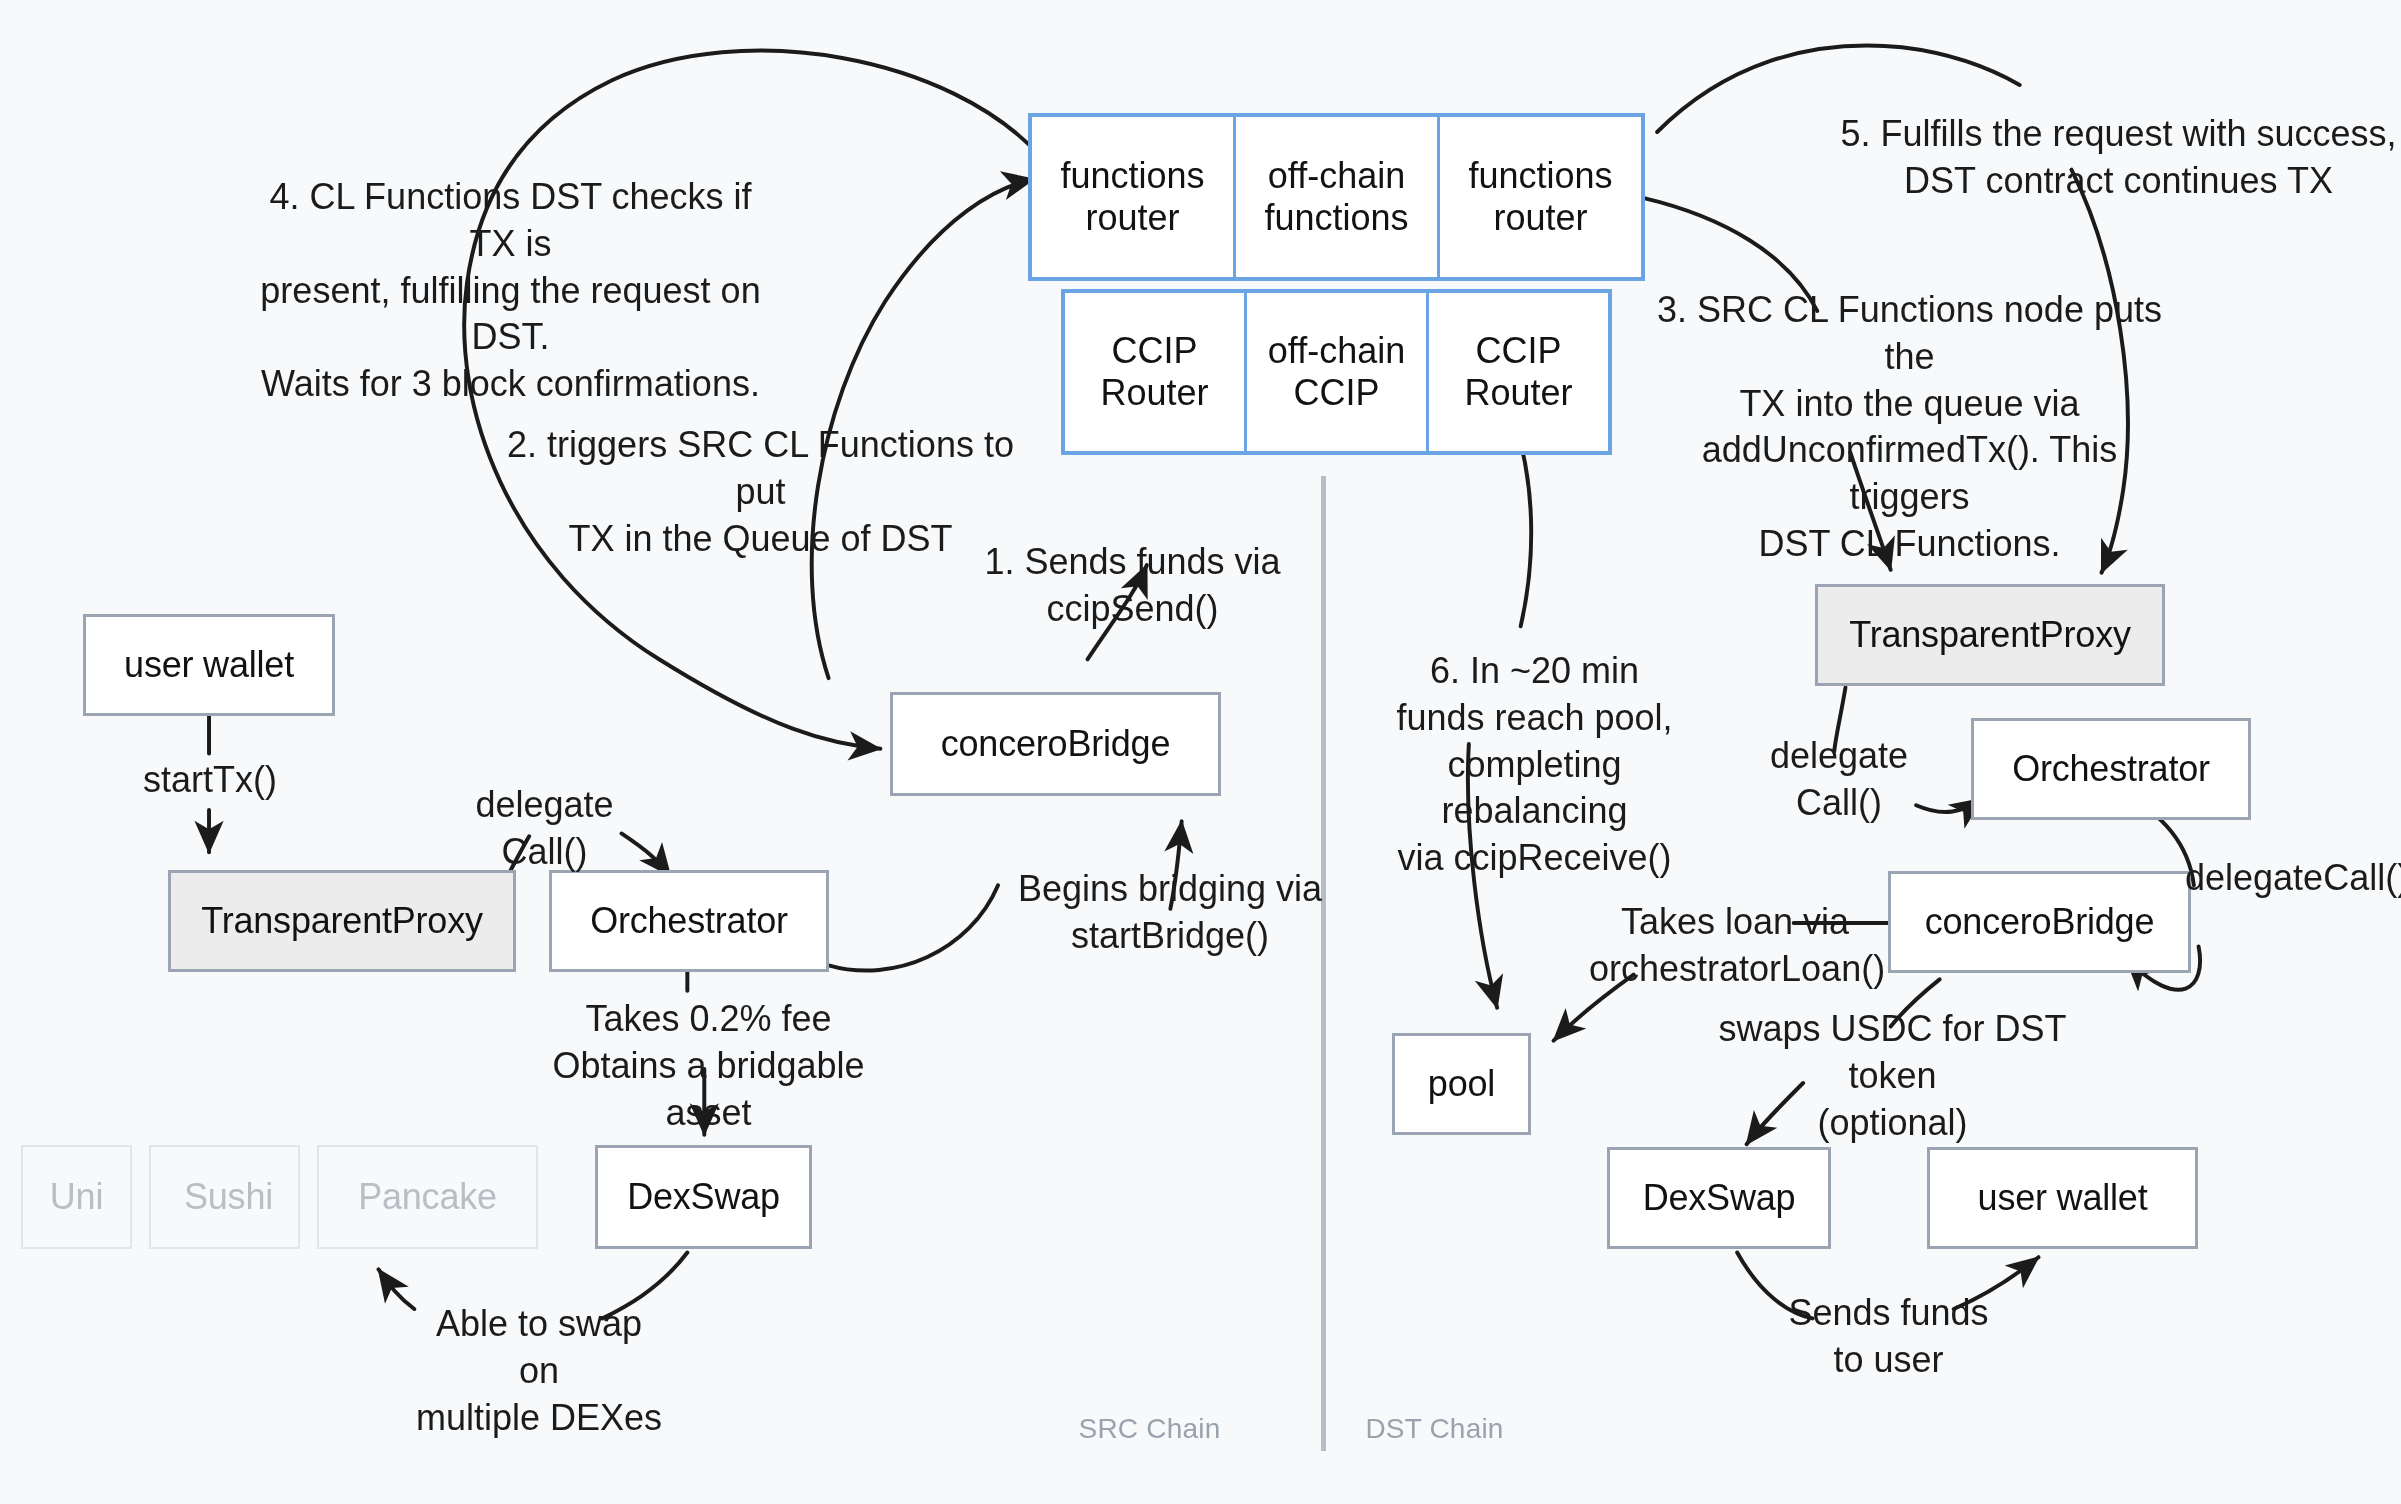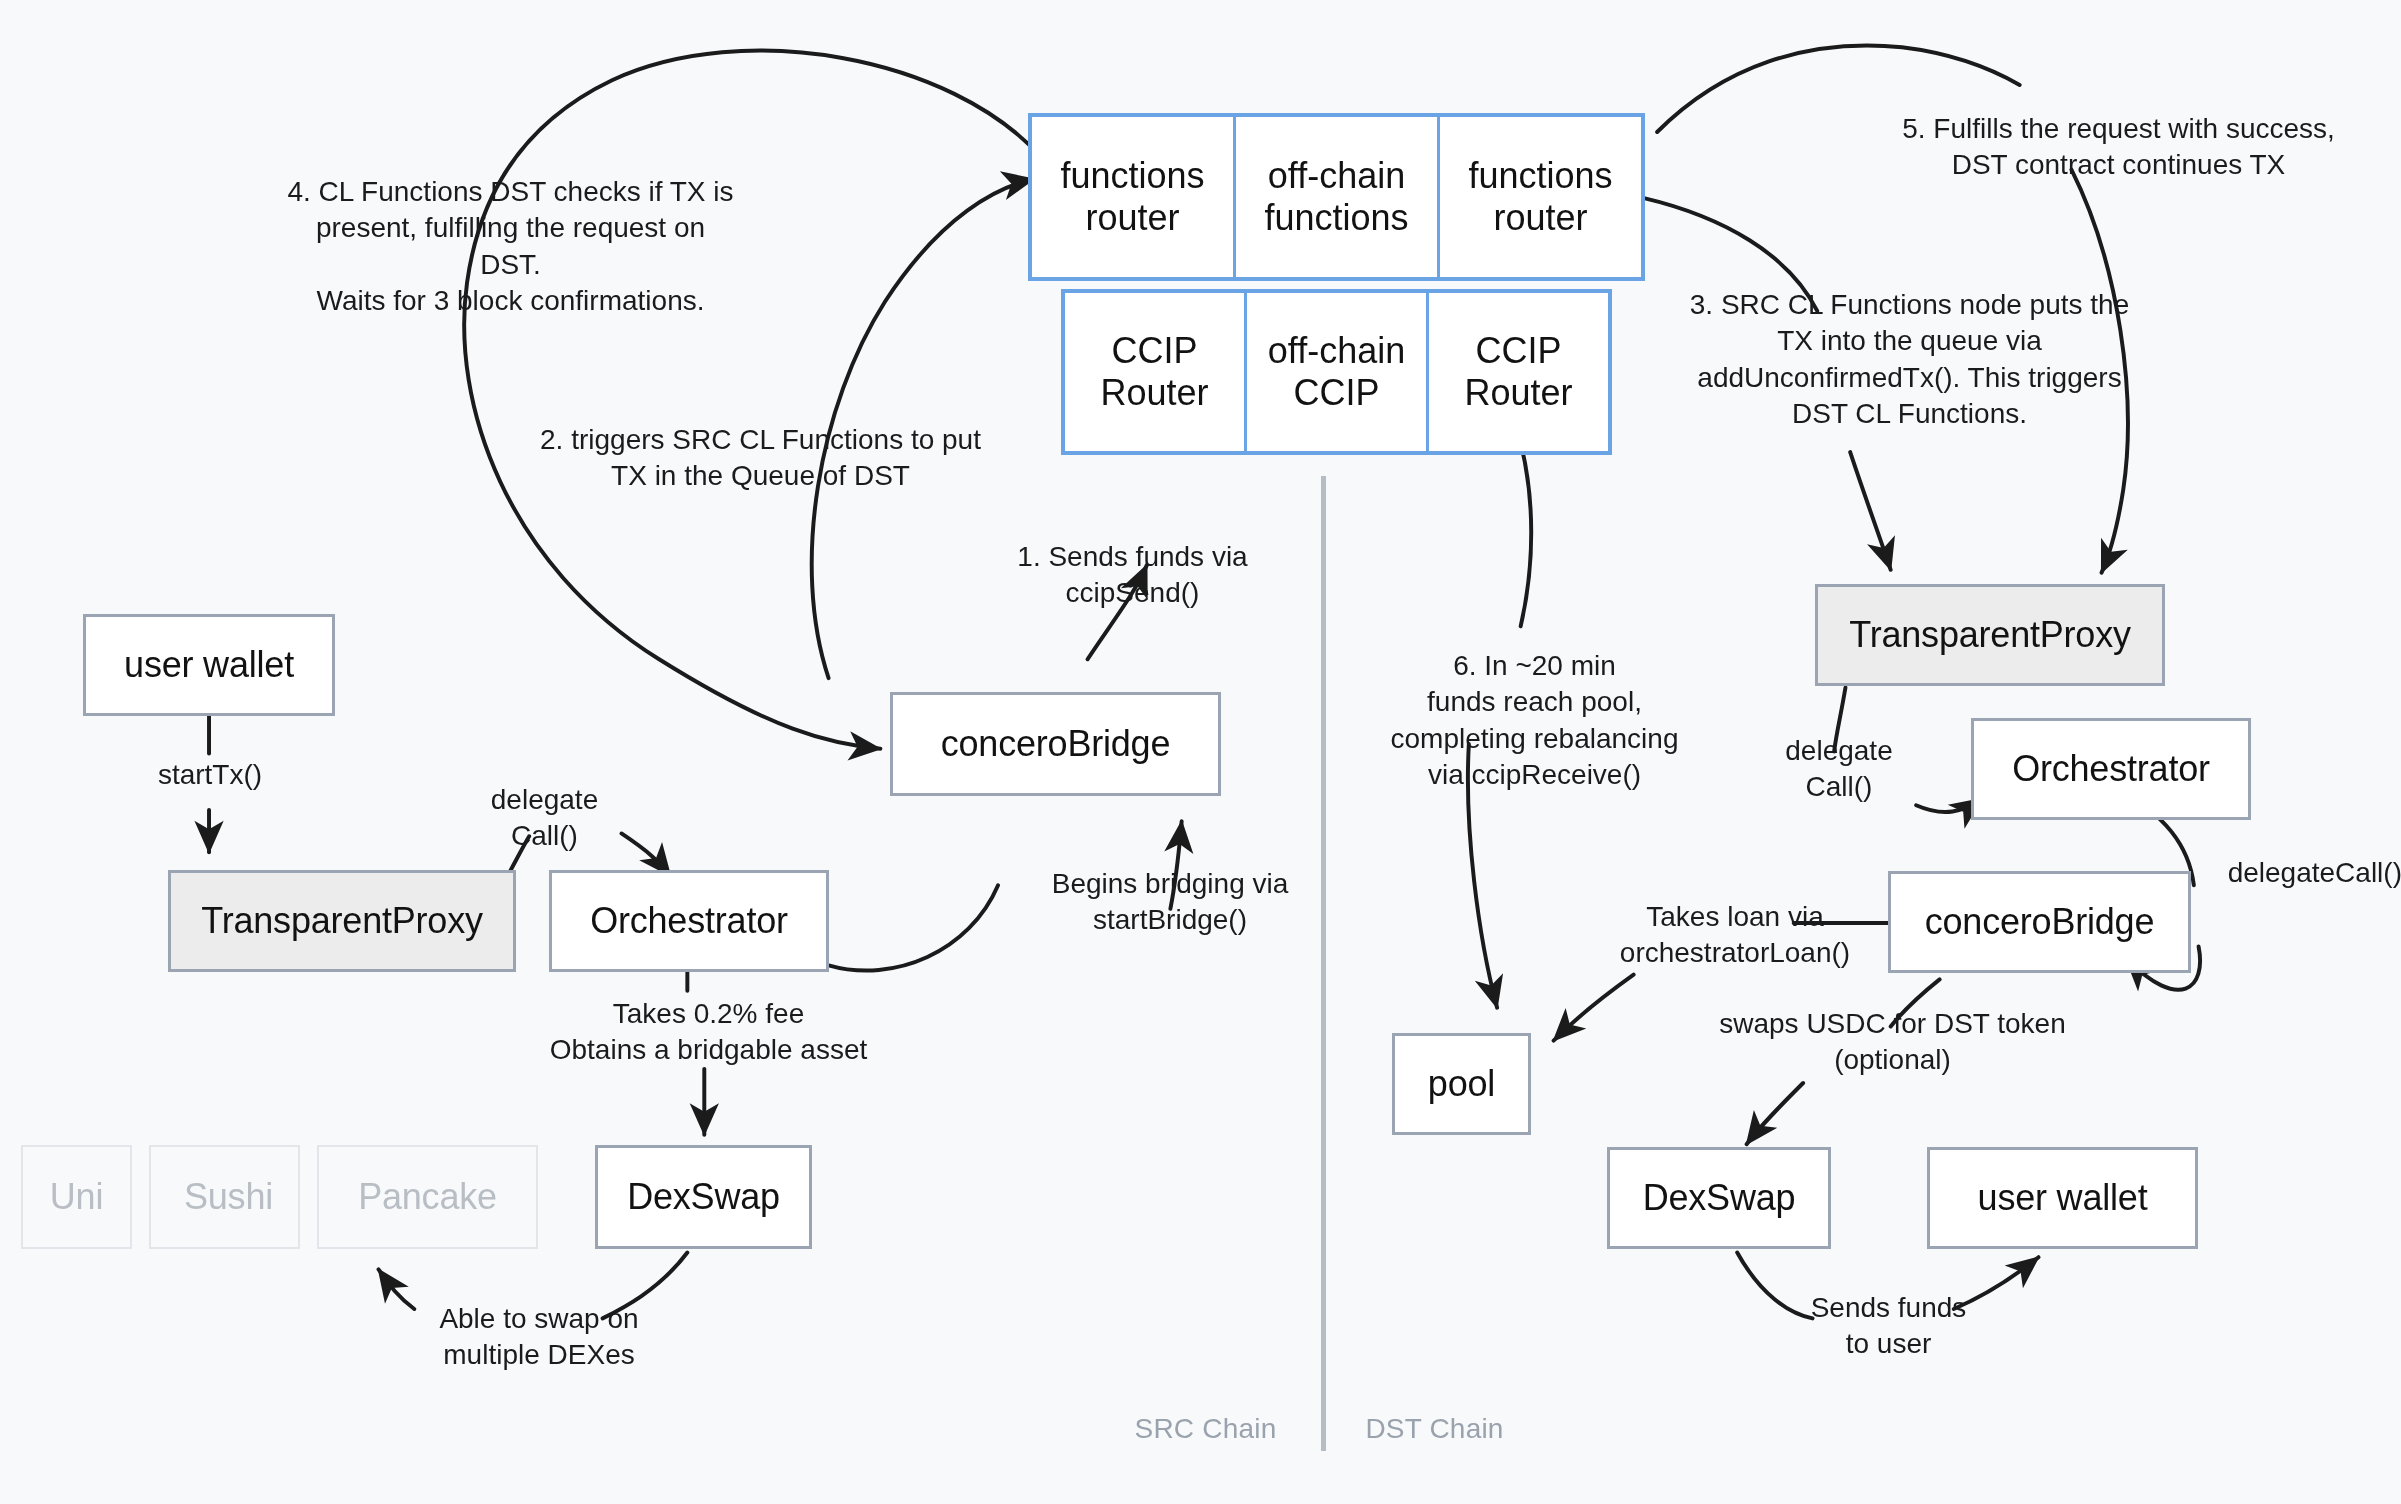--- a/index.html
+++ b/index.html
@@ -61,21 +61,21 @@
     line-height: 1.18;
     color: #121212;
     border-right: 3.8px solid #6aa4e4;
     background: #ffffff;
   }
   .clcell:last-child { border-right: none; }
   
   .label {
     position: absolute;
     color: #1b1b1b;
-    font-size: 28px;
+    font-size: 36px;
     line-height: 1.30;
     text-align: center;
     white-space: pre-line;
     z-index: 4;
   }
   .label.chain {
     color: #9aa2ad;
     font-size: 28px;
     letter-spacing: 0.2px;
   }
@@ -246,18 +246,18 @@
 orchestratorLoan()</div>
 
   <div class="label" style="left:1695px; top:1006px; width:395px;">swaps USDC for DST token
 (optional)</div>
 
   <div class="label" style="left:1780px; top:1290px; width:217px;">Sends funds
 to user</div>
 
   <div class="divider" style="left:1321px; top:476px; height:975px;"></div>
 
-  <div class="label chain" style="left:1116px; top:1411px; width:179px; text-align:center;">SRC Chain</div>
+  <div class="label chain" style="left:1060px; top:1411px; width:179px; text-align:center;">SRC Chain</div>
 
   <div class="label chain" style="left:1345px; top:1411px; width:179px; text-align:center;">DST Chain</div>
 
 </div>
 
 
 </body></html>

